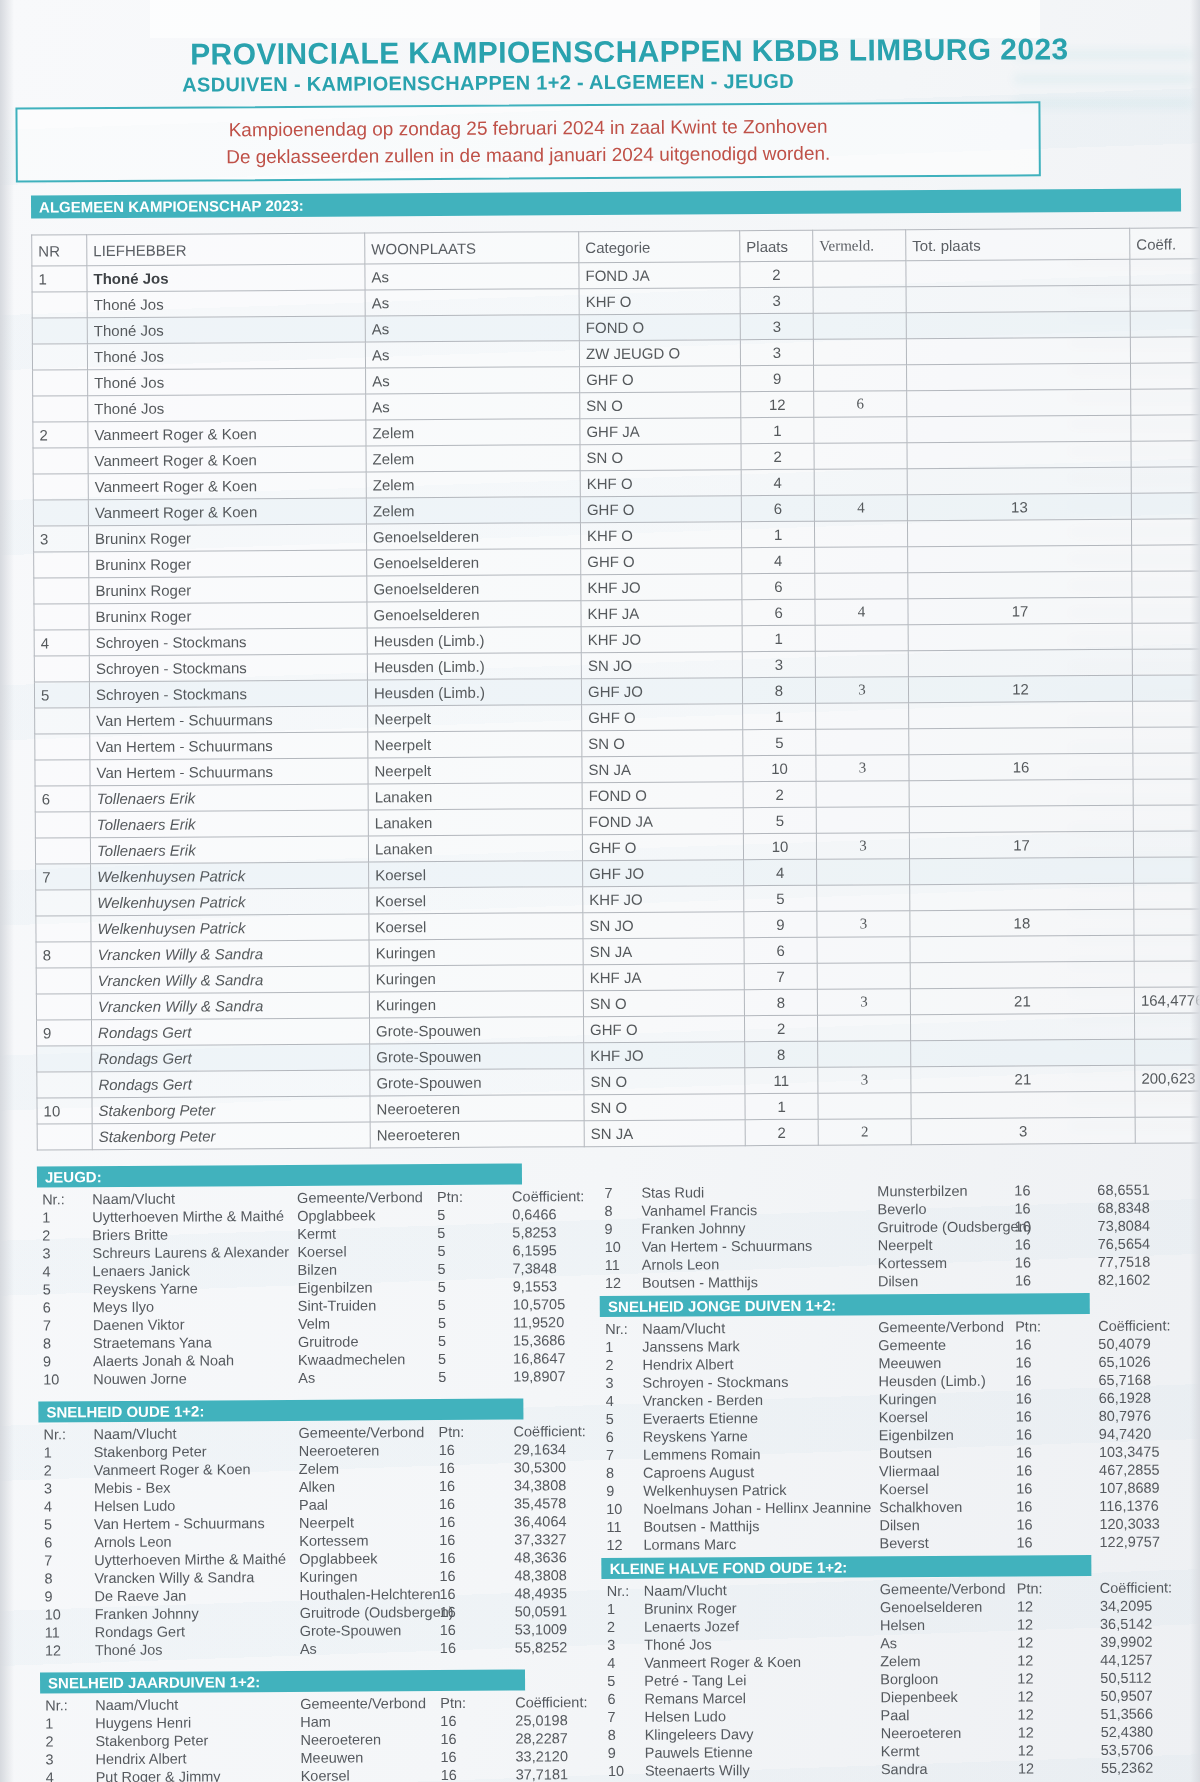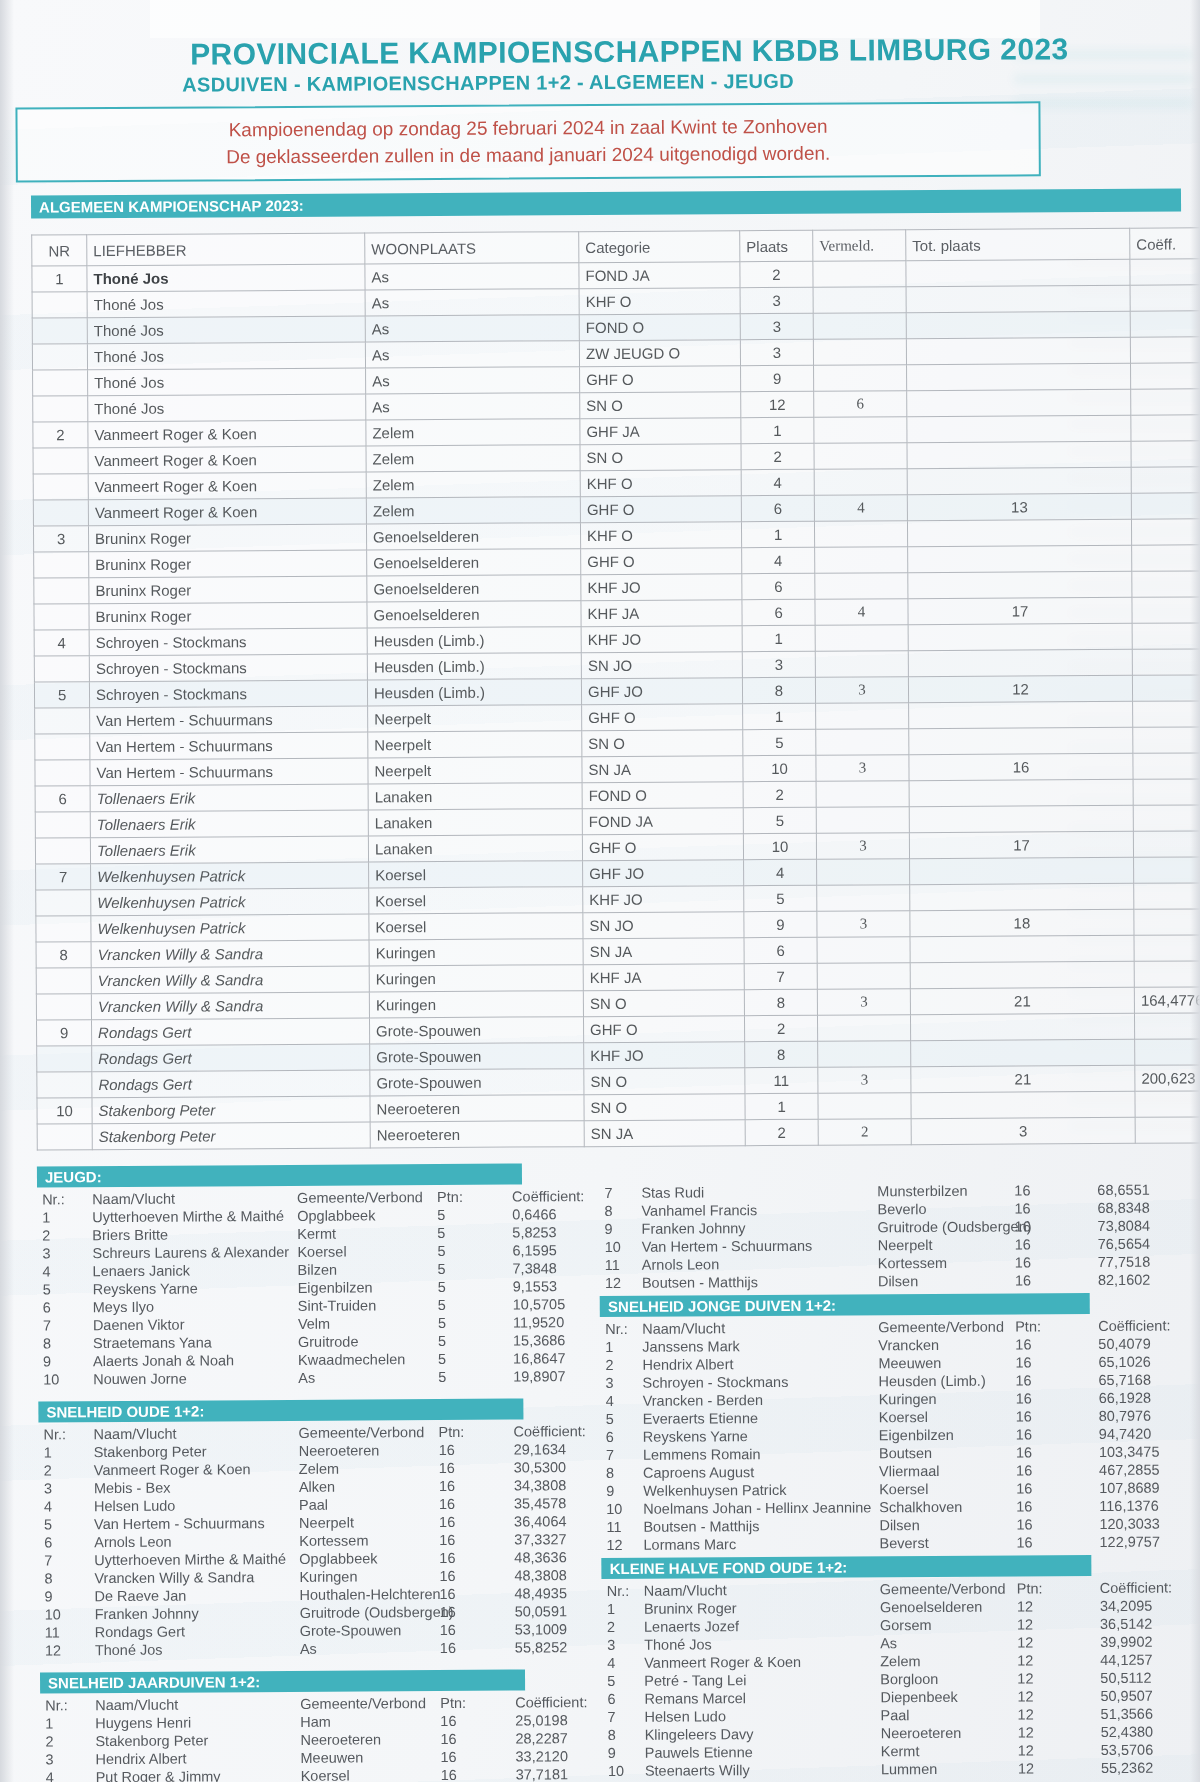--- a/index.html
+++ b/index.html
@@ -27,21 +27,21 @@
     width:1025px;margin-left:-15px;padding:8px 0 9px;text-align:center;color:#bf5148;font-size:19px;line-height:27px;}
   .bar{background:#41b2bd;color:#ffffff;font-weight:bold;box-sizing:border-box;}
   .main-bar{width:1150px;height:23px;line-height:23px;font-size:15px;padding-left:8px;margin-top:13px;}
 
   table{width:1150px;border-collapse:collapse;table-layout:fixed;font-size:15px;margin-top:16px;background:rgba(255,255,255,.35);}
   th,td{border:1px solid #b3b7bd;padding:0 6px;font-weight:normal;overflow:hidden;white-space:nowrap;}
   thead th{height:30px;color:#5a5e63;text-align:left;}
   tbody td{height:25px;color:#55595c;}
   .c0{width:42px;} .c1{width:265px;} .c2{width:201px;} .c3{width:148px;}
   .c4{width:60px;} .c5{width:80px;font-family:Liberation Serif, serif;} .c6{width:211px;} .c7{width:143px;}
-  th.c0,td.c0{text-align:center;}
+  th.c0,td.c0{text-align:left;}
   td.c4,td.c5,td.c6{text-align:center;}
   td.c1.b{font-weight:bold;color:#3f4347;}
   td.c1.i{font-style:italic;}
   tbody tr:nth-child(7n+3){background:rgba(226,238,244,.35);}
 
   .bottom{display:flex;margin-top:16px;}
   #col-left{width:555px;}
   #col-right{width:600px;margin-left:15px;padding-top:21px;box-sizing:border-box;}
   .sub-bar{height:21px;line-height:21px;font-size:15px;padding-left:8px;margin-bottom:3px;}
   #col-left .sub-bar{width:485px;}
@@ -696,21 +696,21 @@
             <div class="lrow lhead">
               <span class="lc0">Nr.:</span>
               <span class="lc1">Naam/Vlucht</span>
               <span class="lc2">Gemeente/Verbond</span>
               <span class="lc3">Ptn:</span>
               <span class="lc4">Coëfficient:</span>
             </div>
             <div class="lrow">
               <span class="lc0">1</span>
               <span class="lc1">Janssens Mark</span>
-              <span class="lc2">Vrancken</span>
+              <span class="lc2">Gemeente</span>
               <span class="lc3">16</span>
               <span class="lc4">50,4079</span>
             </div>
             <div class="lrow">
               <span class="lc0">2</span>
               <span class="lc1">Hendrix Albert</span>
               <span class="lc2">Meeuwen</span>
               <span class="lc3">16</span>
               <span class="lc4">65,1026</span>
             </div>
@@ -797,21 +797,21 @@
             <div class="lrow">
               <span class="lc0">1</span>
               <span class="lc1">Bruninx Roger</span>
               <span class="lc2">Genoelselderen</span>
               <span class="lc3">12</span>
               <span class="lc4">34,2095</span>
             </div>
             <div class="lrow">
               <span class="lc0">2</span>
               <span class="lc1">Lenaerts Jozef</span>
-              <span class="lc2">Gorsem</span>
+              <span class="lc2">Helsen</span>
               <span class="lc3">12</span>
               <span class="lc4">36,5142</span>
             </div>
             <div class="lrow">
               <span class="lc0">3</span>
               <span class="lc1">Thoné Jos</span>
               <span class="lc2">As</span>
               <span class="lc3">12</span>
               <span class="lc4">39,9902</span>
             </div>
@@ -853,21 +853,21 @@
             <div class="lrow">
               <span class="lc0">9</span>
               <span class="lc1">Pauwels Etienne</span>
               <span class="lc2">Kermt</span>
               <span class="lc3">12</span>
               <span class="lc4">53,5706</span>
             </div>
             <div class="lrow">
               <span class="lc0">10</span>
               <span class="lc1">Steenaerts Willy</span>
-              <span class="lc2">Lummen</span>
+              <span class="lc2">Sandra</span>
               <span class="lc3">12</span>
               <span class="lc4">55,2362</span>
             </div>
           </div>
         </div>
     </div>
   </div>
 
   <div class="edge-left"></div>
   <div class="edge-right"></div>

